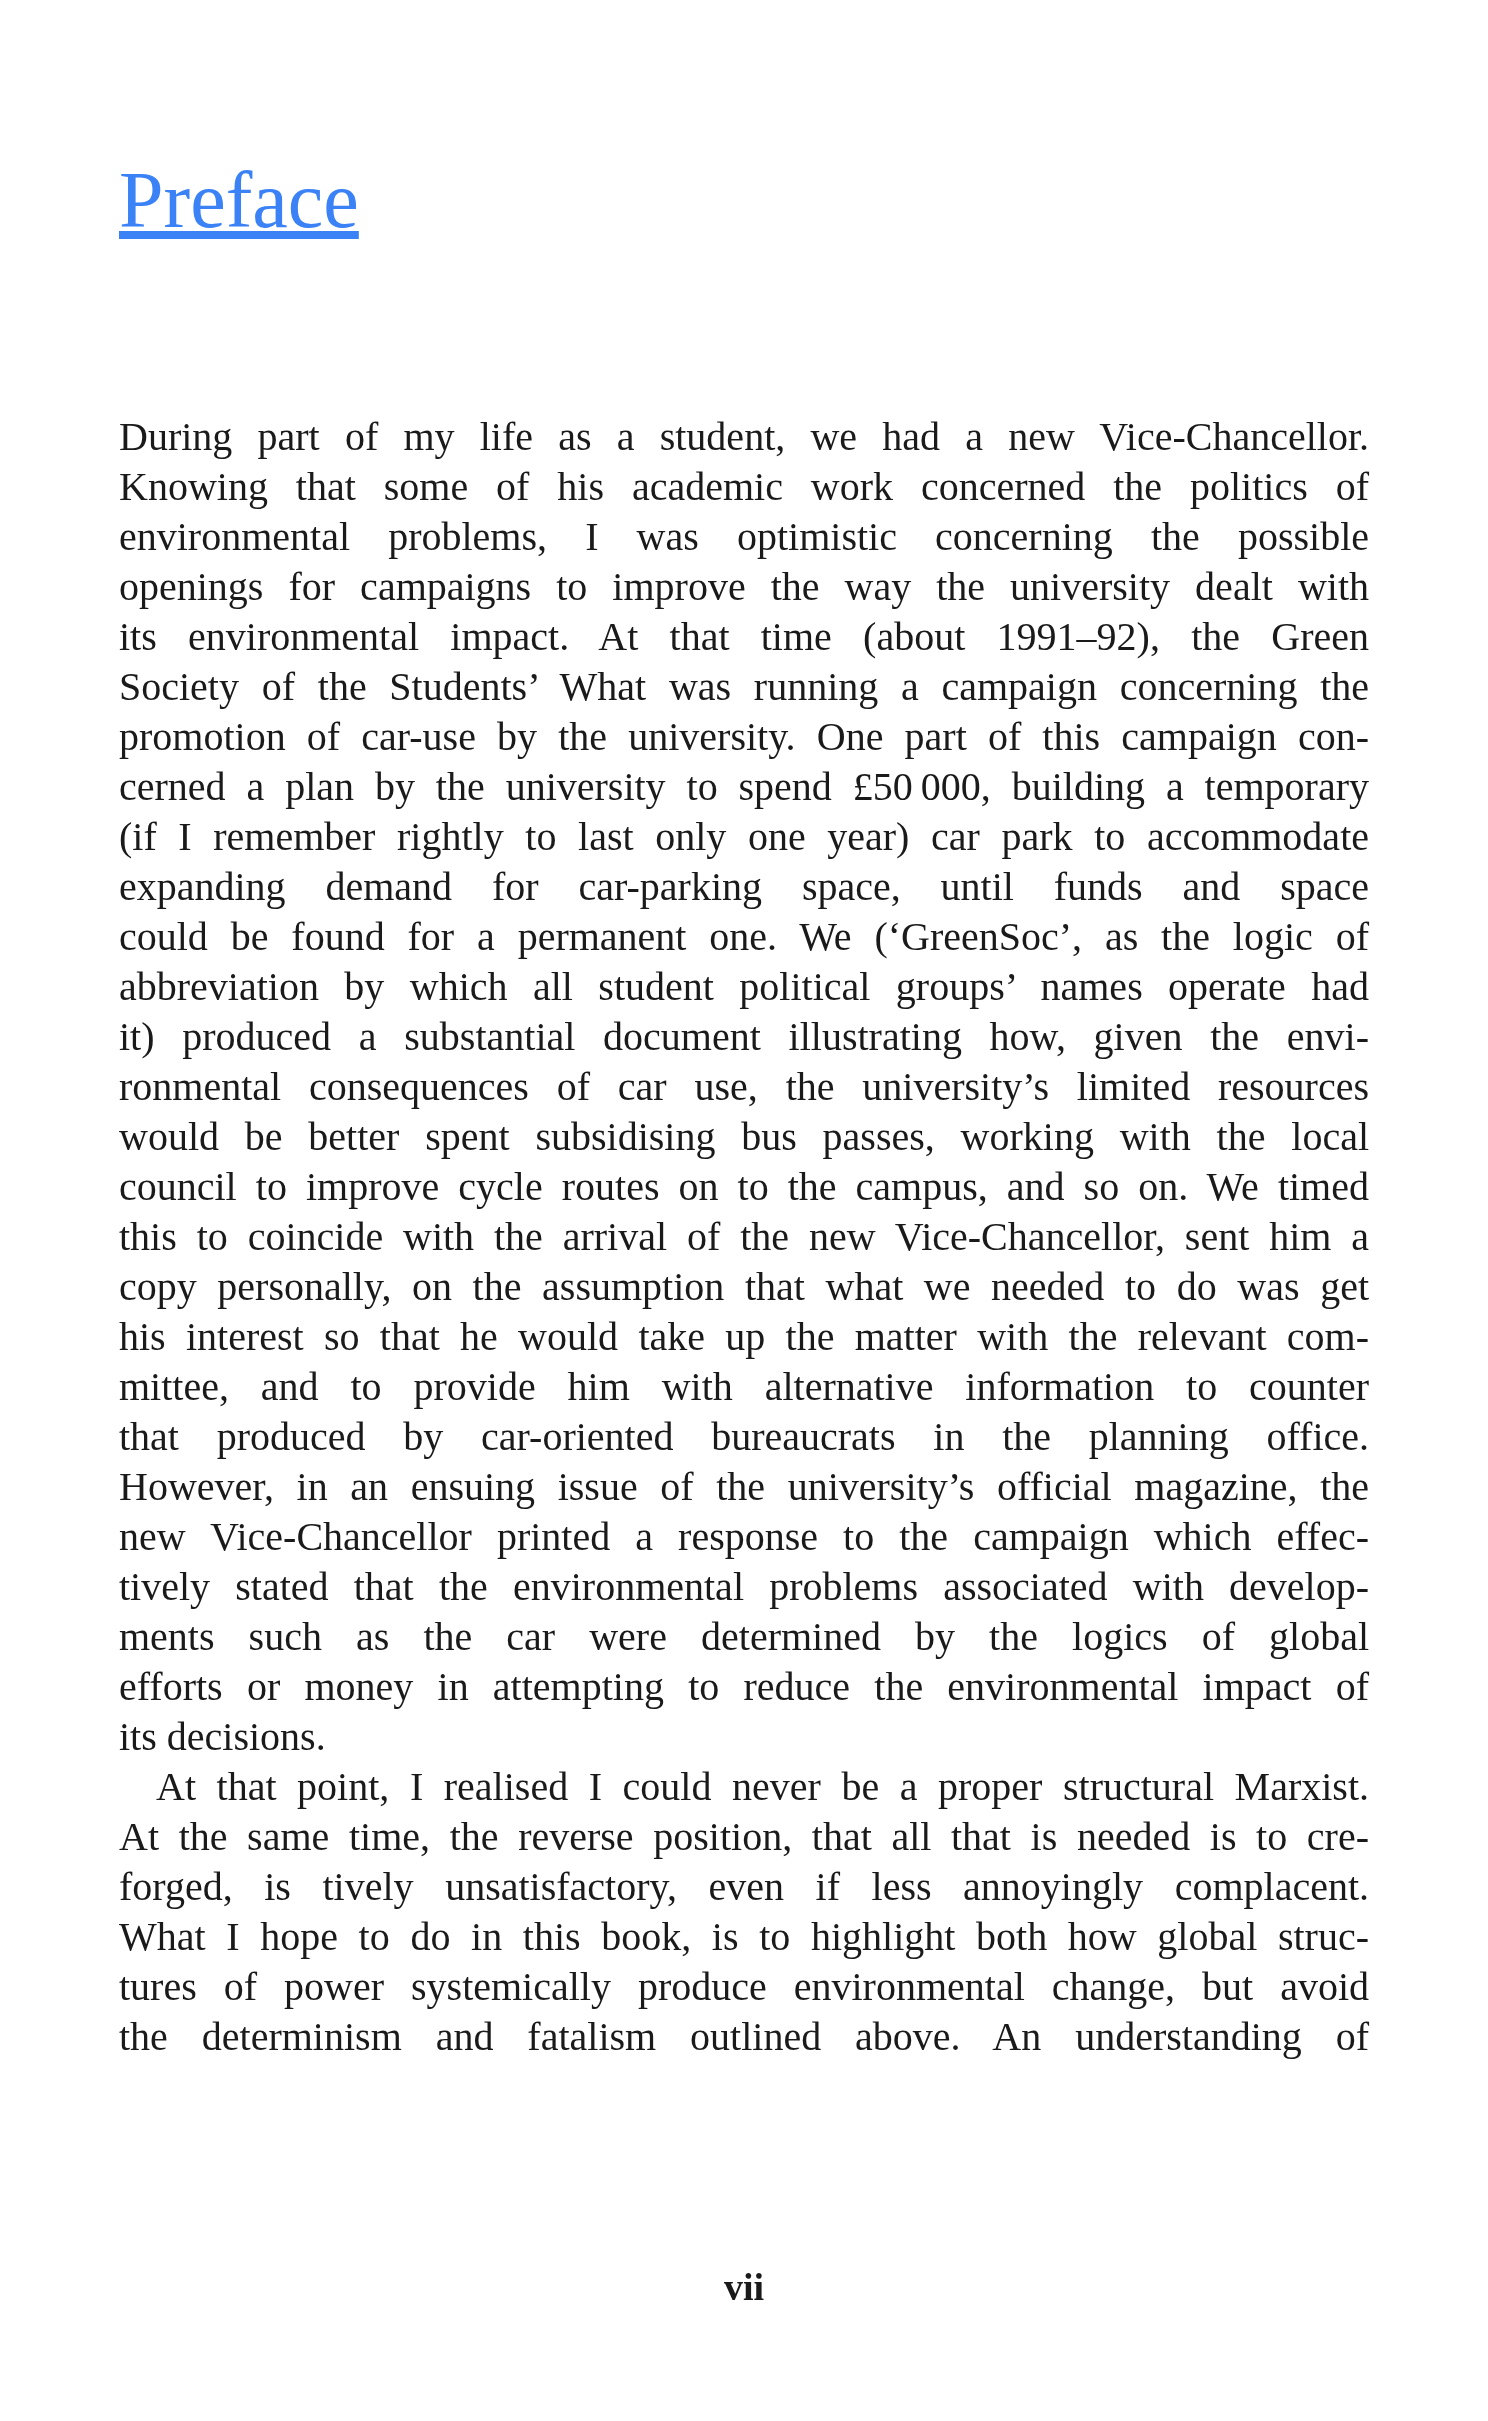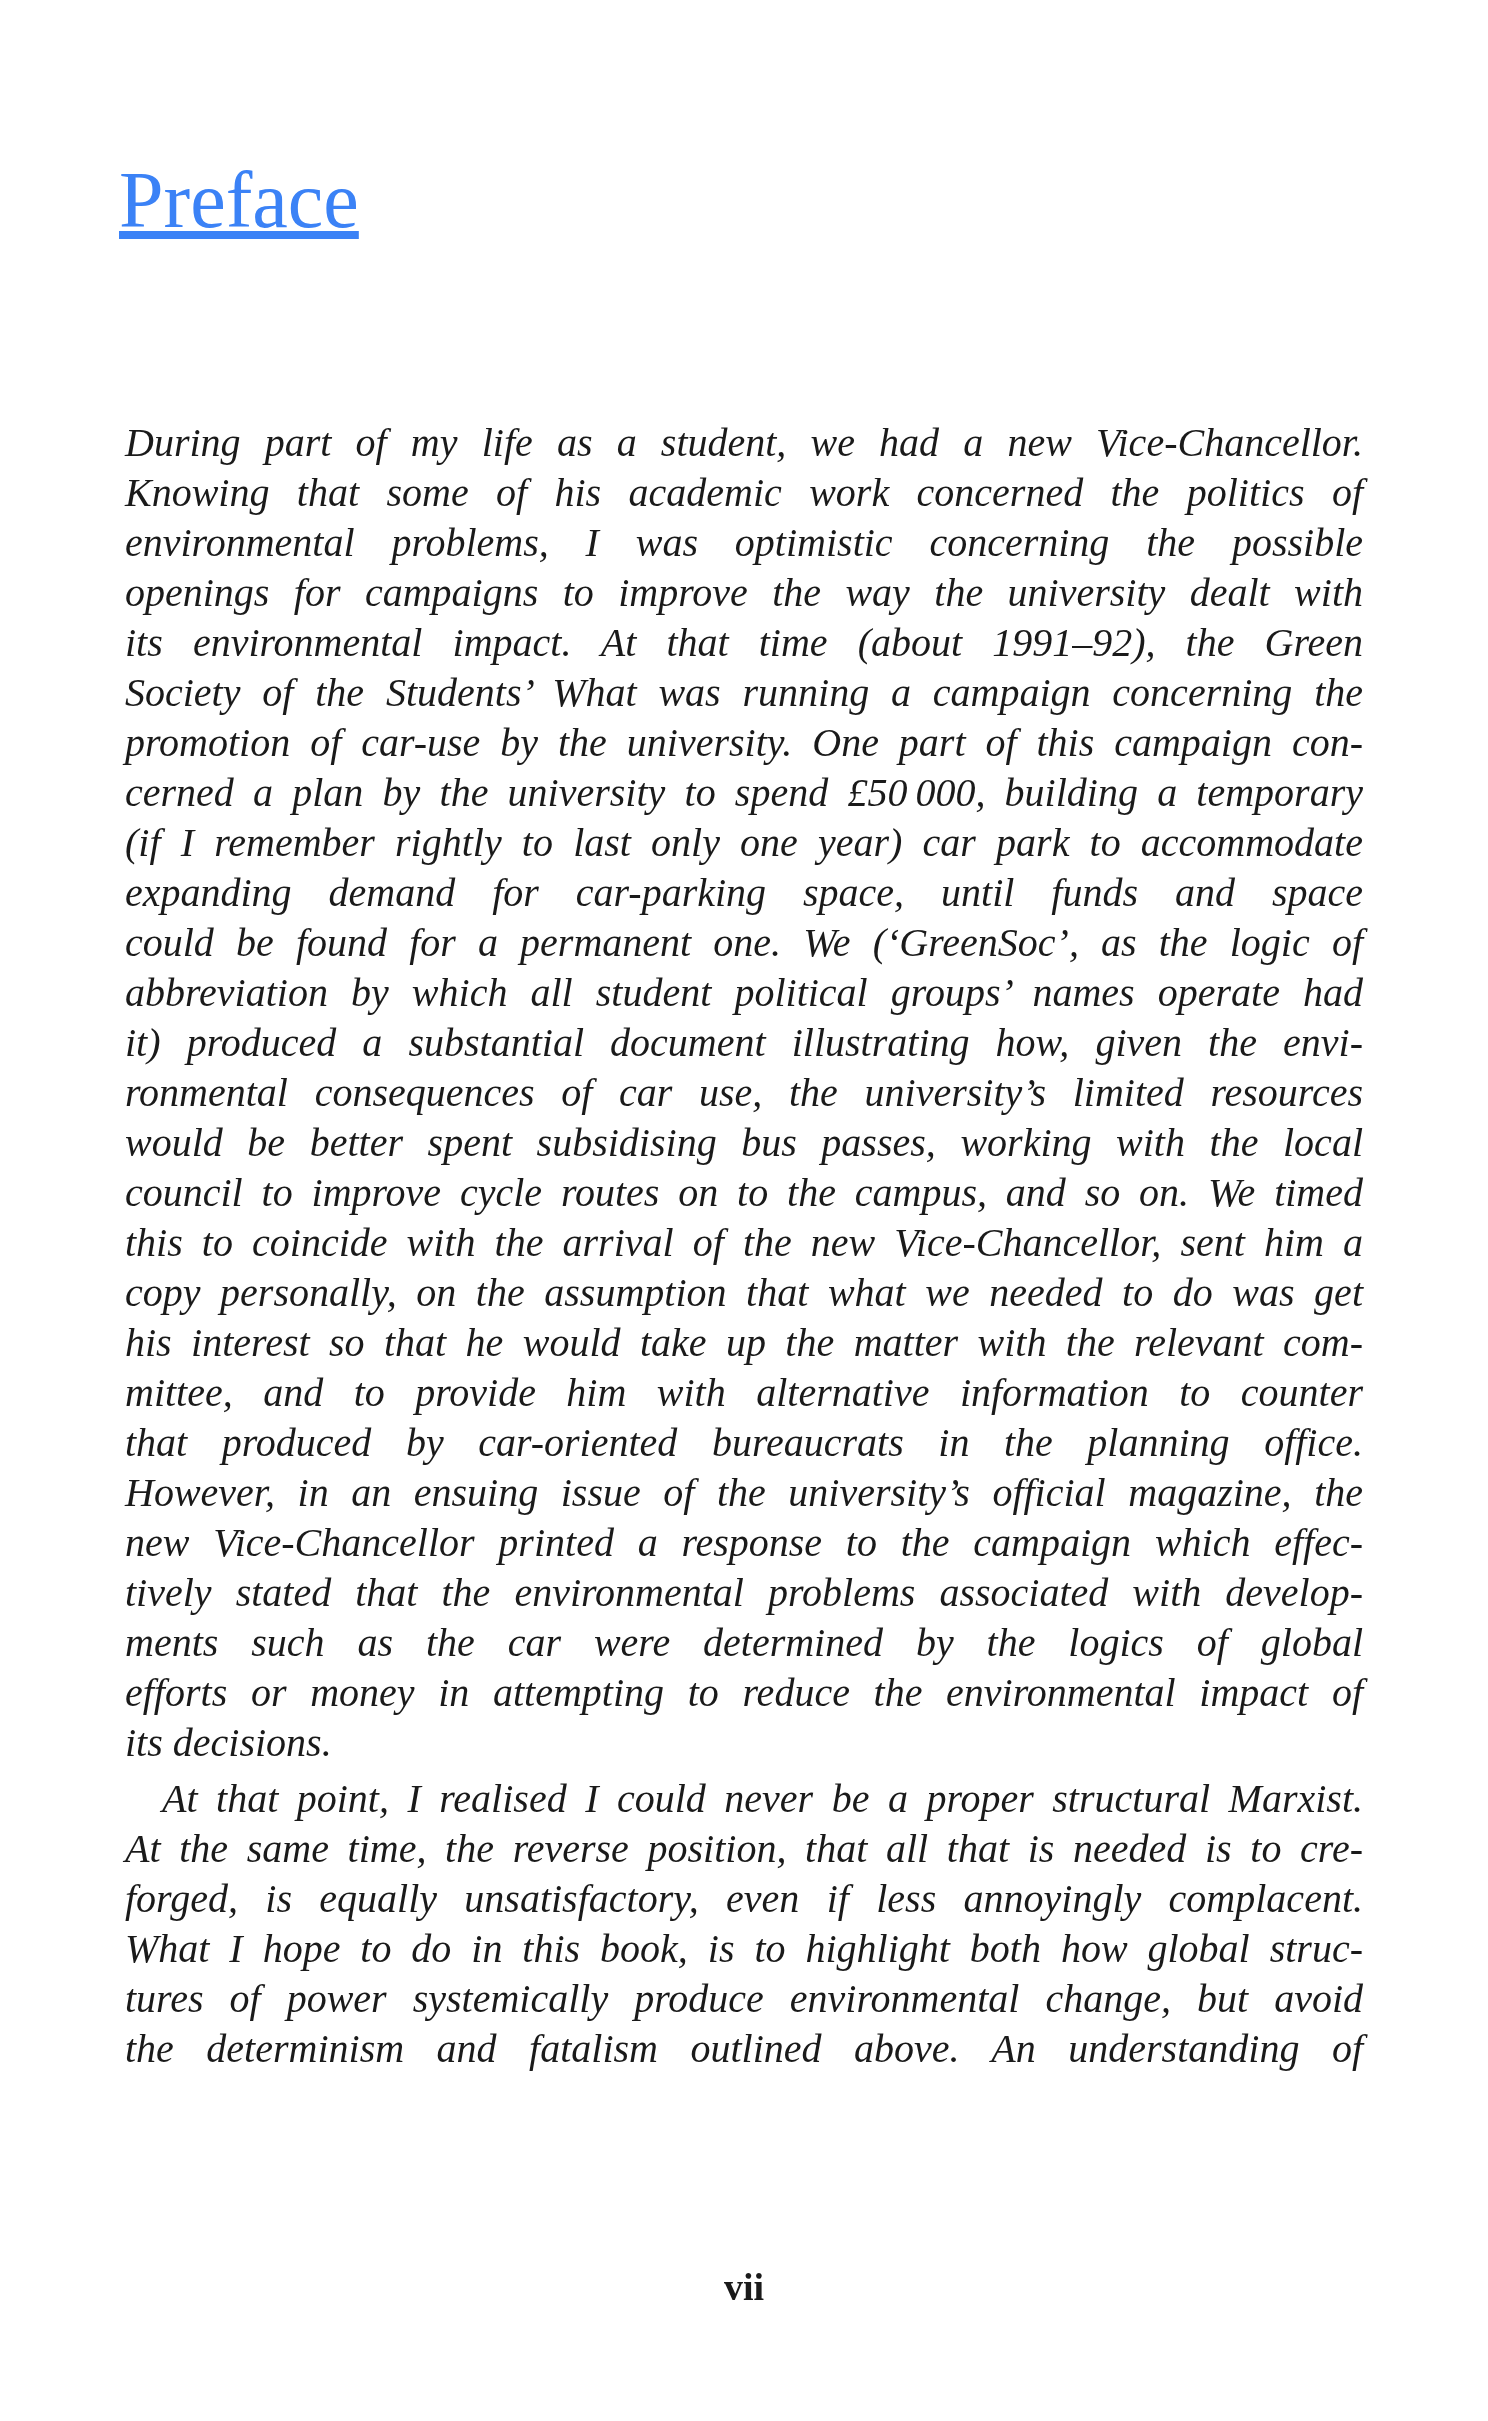--- a/index.html
+++ b/index.html
@@ -30,23 +30,22 @@
   }
   .body-text {
     position: absolute;
     left: 119px;
     top: 412px;
     width: 1250px;
     font-size: 40px;
     line-height: 50px;
   }
   .paragraph {
-    margin: 6px;
+    margin: 0;
     padding: 0;
-    font-style: italic;
   }
   .text-line {
     text-align: justify;
     text-align-last: justify;
   }
   .text-line.ragged-last {
     text-align-last: left;
   }
   .text-line.indent {
     text-indent: 37px;
@@ -94,21 +93,21 @@
         <div class="text-line">However, in an ensuing issue of the university’s official magazine, the</div>
         <div class="text-line">new Vice-Chancellor printed a response to the campaign which effec-</div>
         <div class="text-line">tively stated that the environmental problems associated with develop-</div>
         <div class="text-line">ments such as the car were determined by the logics of global</div>
         <div class="text-line">efforts or money in attempting to reduce the environmental impact of</div>
         <div class="text-line ragged-last">its decisions.</div>
       </div>
       <div class="paragraph">
         <div class="text-line indent">At that point, I realised I could never be a proper structural Marxist.</div>
         <div class="text-line">At the same time, the reverse position, that all that is needed is to cre-</div>
-        <div class="text-line">forged, is equally unsatisfactory, even if less annoyingly complacent.</div>
+        <div class="text-line">forged, is tively unsatisfactory, even if less annoyingly complacent.</div>
         <div class="text-line">What I hope to do in this book, is to highlight both how global struc-</div>
         <div class="text-line">tures of power systemically produce environmental change, but avoid</div>
         <div class="text-line">the determinism and fatalism outlined above. An understanding of</div>
       </div>
     </main>
 
   <footer class="folio">vii</footer>
 </div>
 
 </body></html>

